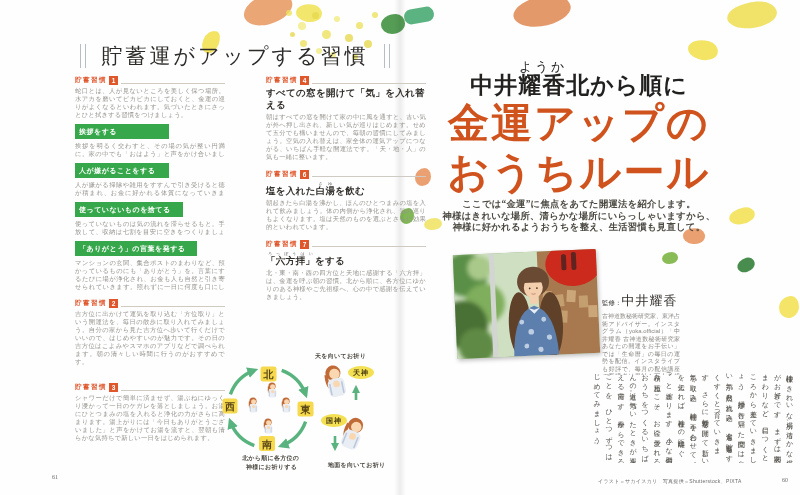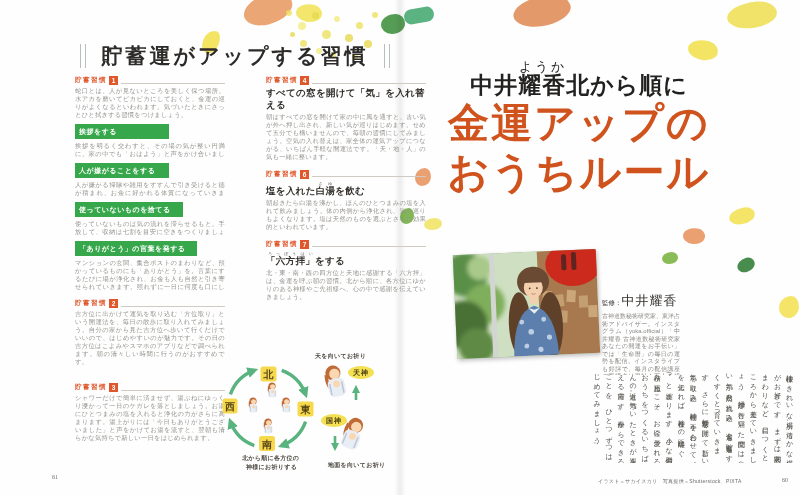--- a/index.html
+++ b/index.html
@@ -5,21 +5,21 @@
   html,body{margin:0;padding:0;background:#ffffff;}
   .spread{position:relative;width:800px;height:495px;background:#fefefe;overflow:hidden;
           font-family:"Liberation Sans","DejaVu Sans",sans-serif;}
   .gutter{position:absolute;left:394px;top:0;width:12px;height:495px;
           background:linear-gradient(to right,rgba(0,0,0,0),rgba(0,0,0,.07),rgba(0,0,0,0));}
   
   .blob{position:absolute;border-radius:62% 38% 55% 45% / 55% 48% 52% 45%;opacity:.88;}
   .dot{position:absolute;border-radius:50%;opacity:.8;}
   
   .lp-title-row{position:absolute;left:70px;top:42px;width:330px;display:flex;align-items:center;justify-content:center;gap:16px;}
-  .lp-title{font-family:"Liberation Serif","DejaVu Serif",serif;font-size:21px;font-weight:700;
+  .lp-title{font-family:"Liberation Serif","DejaVu Serif",serif;font-size:21px;font-weight:400;
             color:#2c2b29;letter-spacing:3px;margin:0;white-space:nowrap;}
   .tmark{width:4px;height:24px;border-left:1.5px solid #9aa3a8;border-right:1.5px solid #9aa3a8;opacity:.7;}
   .col{position:absolute;top:76px;}
   .col1{left:75px;width:150px;}
   .col2{left:230px;width:160px;margin-left:36px;}
   .sec{margin-bottom:7px;}
   .tagrow{display:flex;align-items:center;margin-bottom:2px;}
   .taglabel{color:#e0572c;font-size:6.5px;font-weight:bold;letter-spacing:1.5px;}
   .tagnum{width:9px;height:9px;background:#e0572c;color:#fff;font-size:6.5px;font-weight:bold;
           display:flex;align-items:center;justify-content:center;margin-left:2px;flex:0 0 auto;}
@@ -250,20 +250,25 @@
   </div>
 
   <div class="pagenum pn-left">61</div>
 
   <div class="hl-wrap">
     <div class="hl-black"><span>中井</span><ruby><span>耀香</span><rt>ようか</rt></ruby><span>北から順に</span></div>
     <div class="hl-orange">金運アップの</div>
     <div class="hl-orange">おうちルール</div>
   </div>
 
+  <div class="intro">
+    <div>ここでは“金運”に焦点をあてた開運法を紹介します。</div>
+    <div>神様はきれいな場所、清らかな場所にいらっしゃいますから、</div>
+    <div>神様に好かれるようおうちを整え、生活習慣も見直して。</div>
+  </div>
 
   <div class="photo">
     <svg width="143" height="104" viewBox="0 0 143 104">
       <defs>
           <filter id="pb">
             <feGaussianBlur stdDeviation="2.2"></feGaussianBlur>
           </filter>
         </defs>
       <rect width="143" height="104" fill="#cfe0c2"></rect>
       <g filter="url(#pb)">

